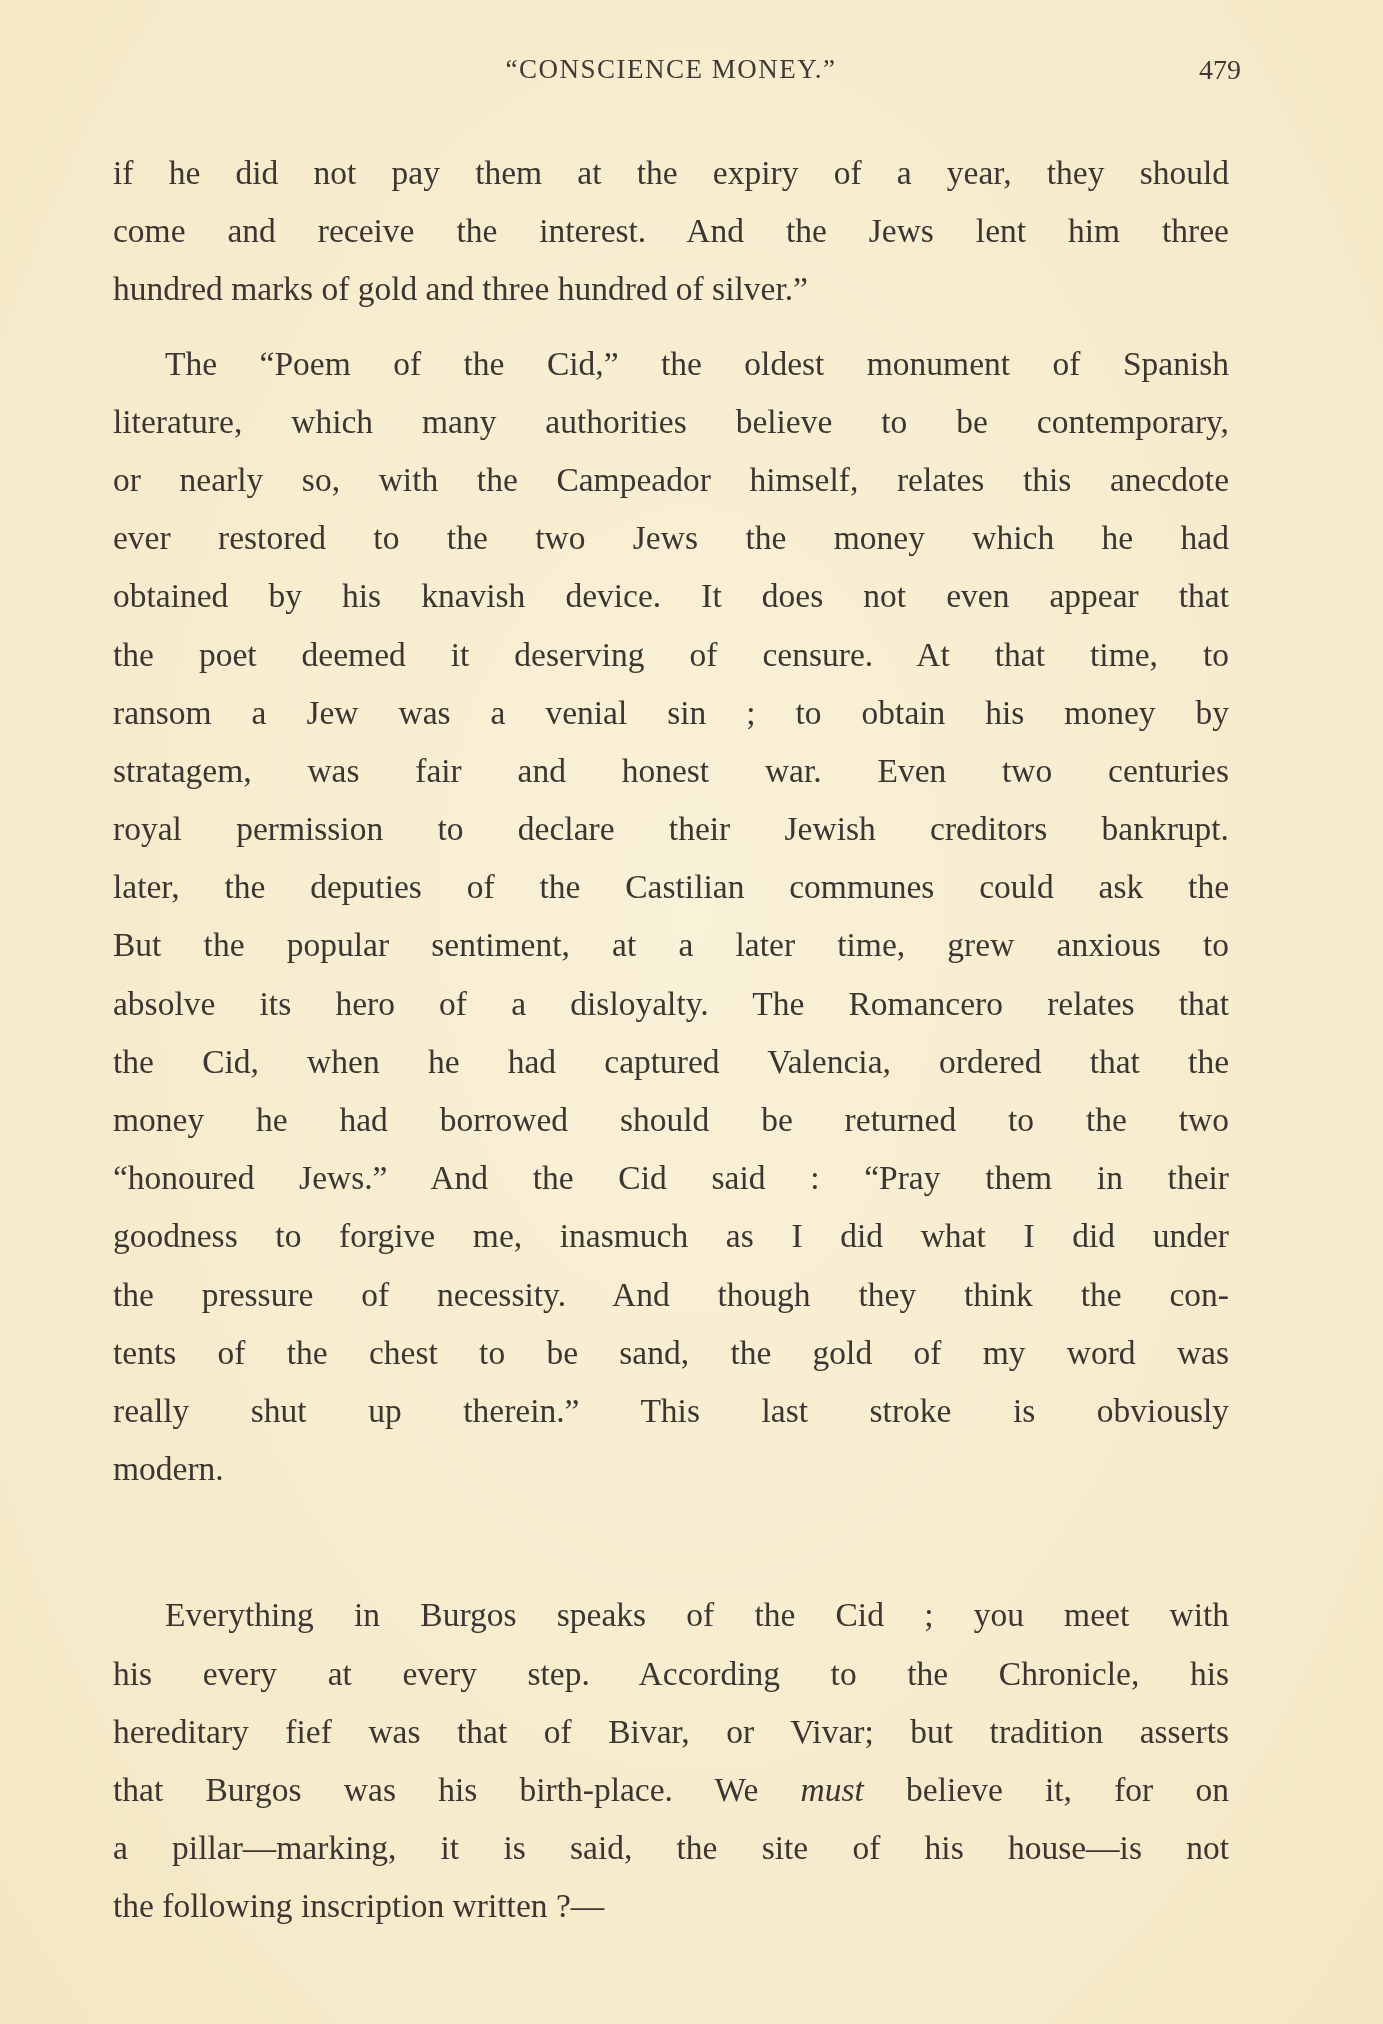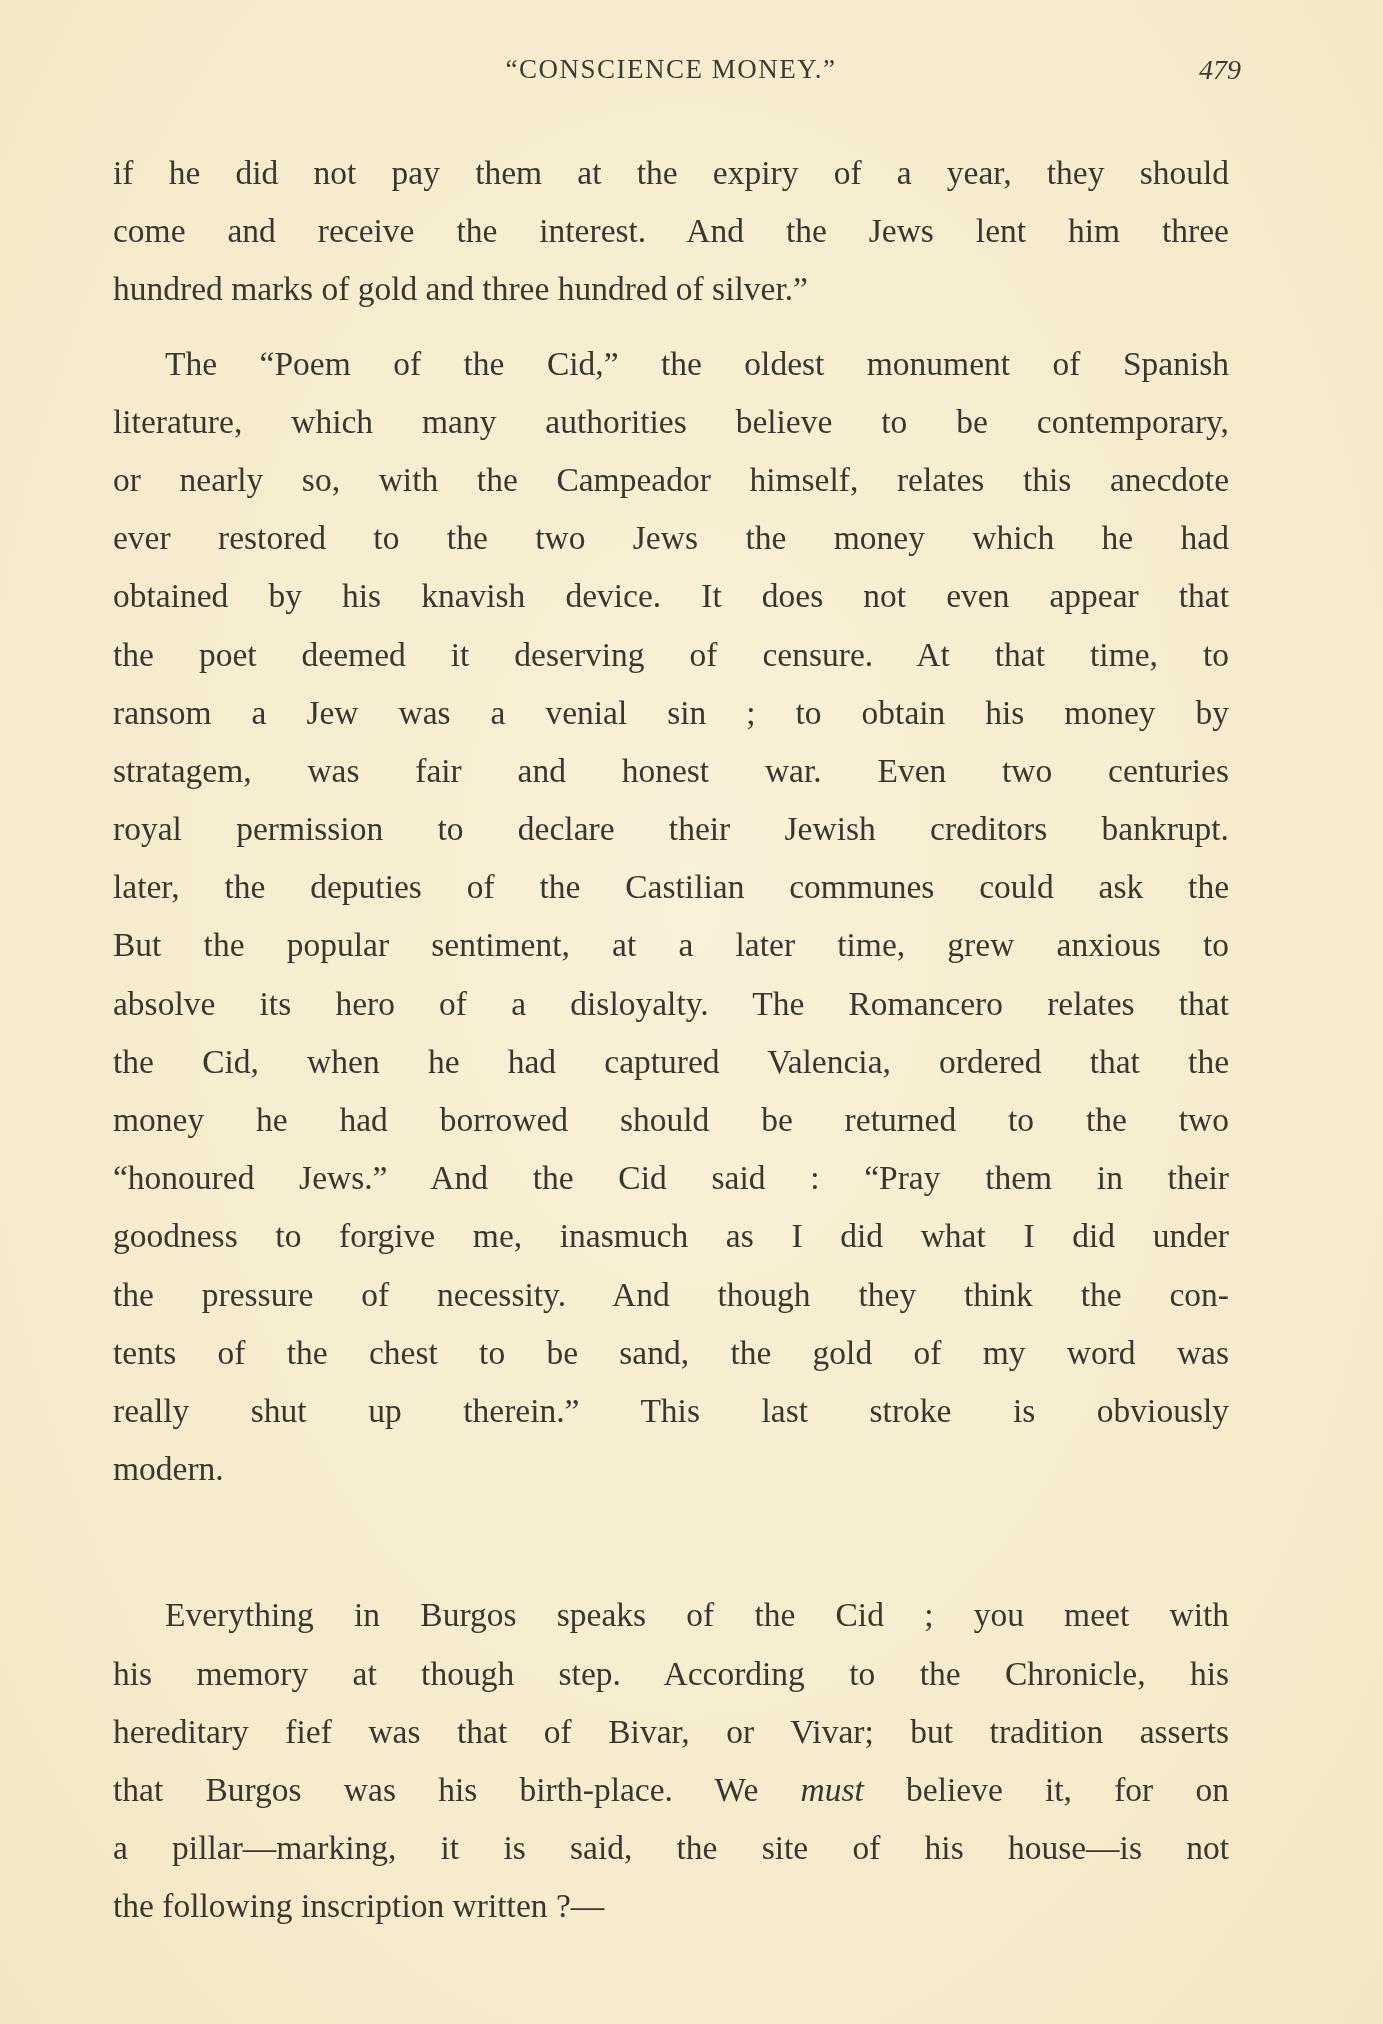--- a/index.html
+++ b/index.html
@@ -39,21 +39,20 @@
       letter-spacing: 1.5px;
       color: #3e3934;
       top: 4px;
     }
     .page-number {
       position: absolute;
       right: 4px;
       top: 4px;
       font-size: 28px;
       color: #3e3934;
-      font-style: italic;
     }
     .body-text {
       position: absolute;
       left: 97px;
       top: 128px;
       width: 1148px;
       font-size: 33.5px;
       line-height: 58.2px;
     }
     .para {
@@ -114,20 +113,20 @@
         <span class="line">“honoured Jews.”  And the Cid said : “Pray them in their</span>
         <span class="line">goodness to forgive me, inasmuch as I did what I did under</span>
         <span class="line">the pressure of necessity.  And though they think the con-</span>
         <span class="line">tents of the chest to be sand, the gold of my word was</span>
         <span class="line">really shut up therein.”  This last stroke is obviously</span>
         <span class="line last">modern.</span>
       </div>
     <div class="para-gap"></div>
     <div class="para">
         <span class="line indent">Everything in Burgos speaks of the Cid ; you meet with</span>
-        <span class="line">his memory at though step.  According to the Chronicle, his</span>
+        <span class="line">his every at every step.  According to the Chronicle, his</span>
         <span class="line">hereditary fief was that of Bivar, or Vivar; but tradition asserts</span>
         <span class="line">that Burgos was his birth-place.  We <em>must</em> believe it, for on</span>
         <span class="line">a pillar—marking, it is said, the site of his house—is not</span>
         <span class="line last">the following inscription written ?—</span>
       </div>
   </div>
 </div>
 
 </body></html>

